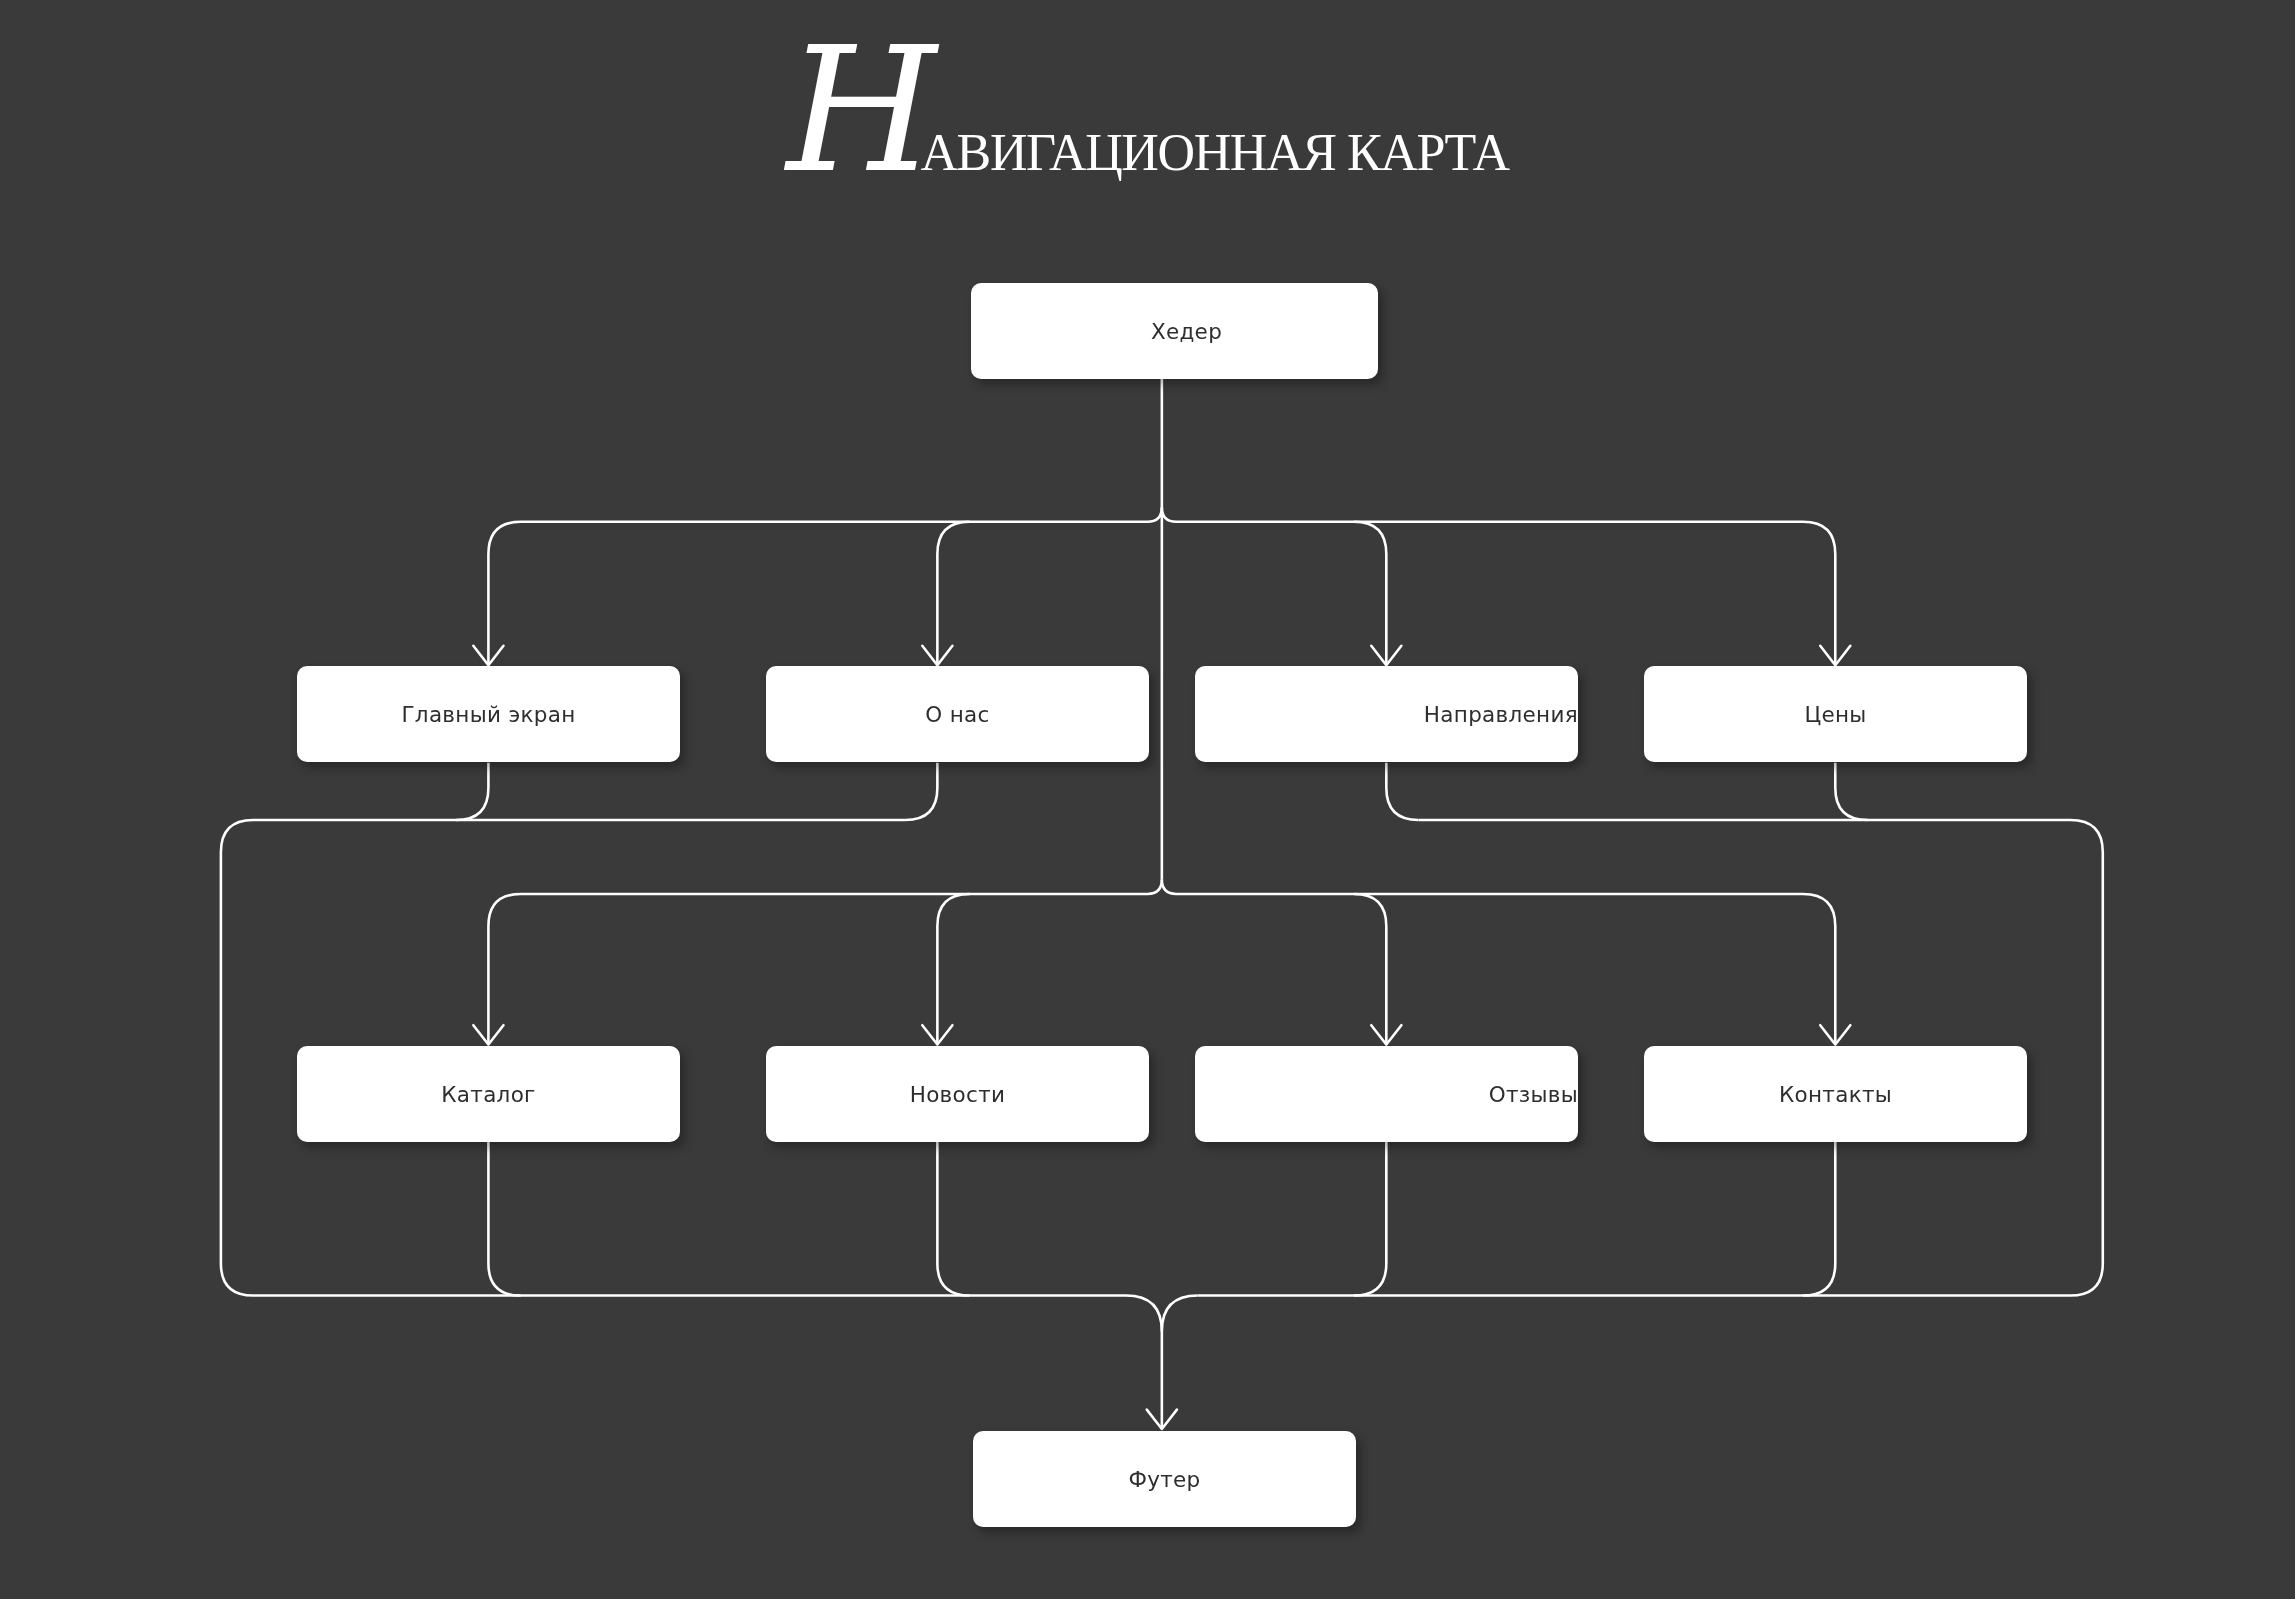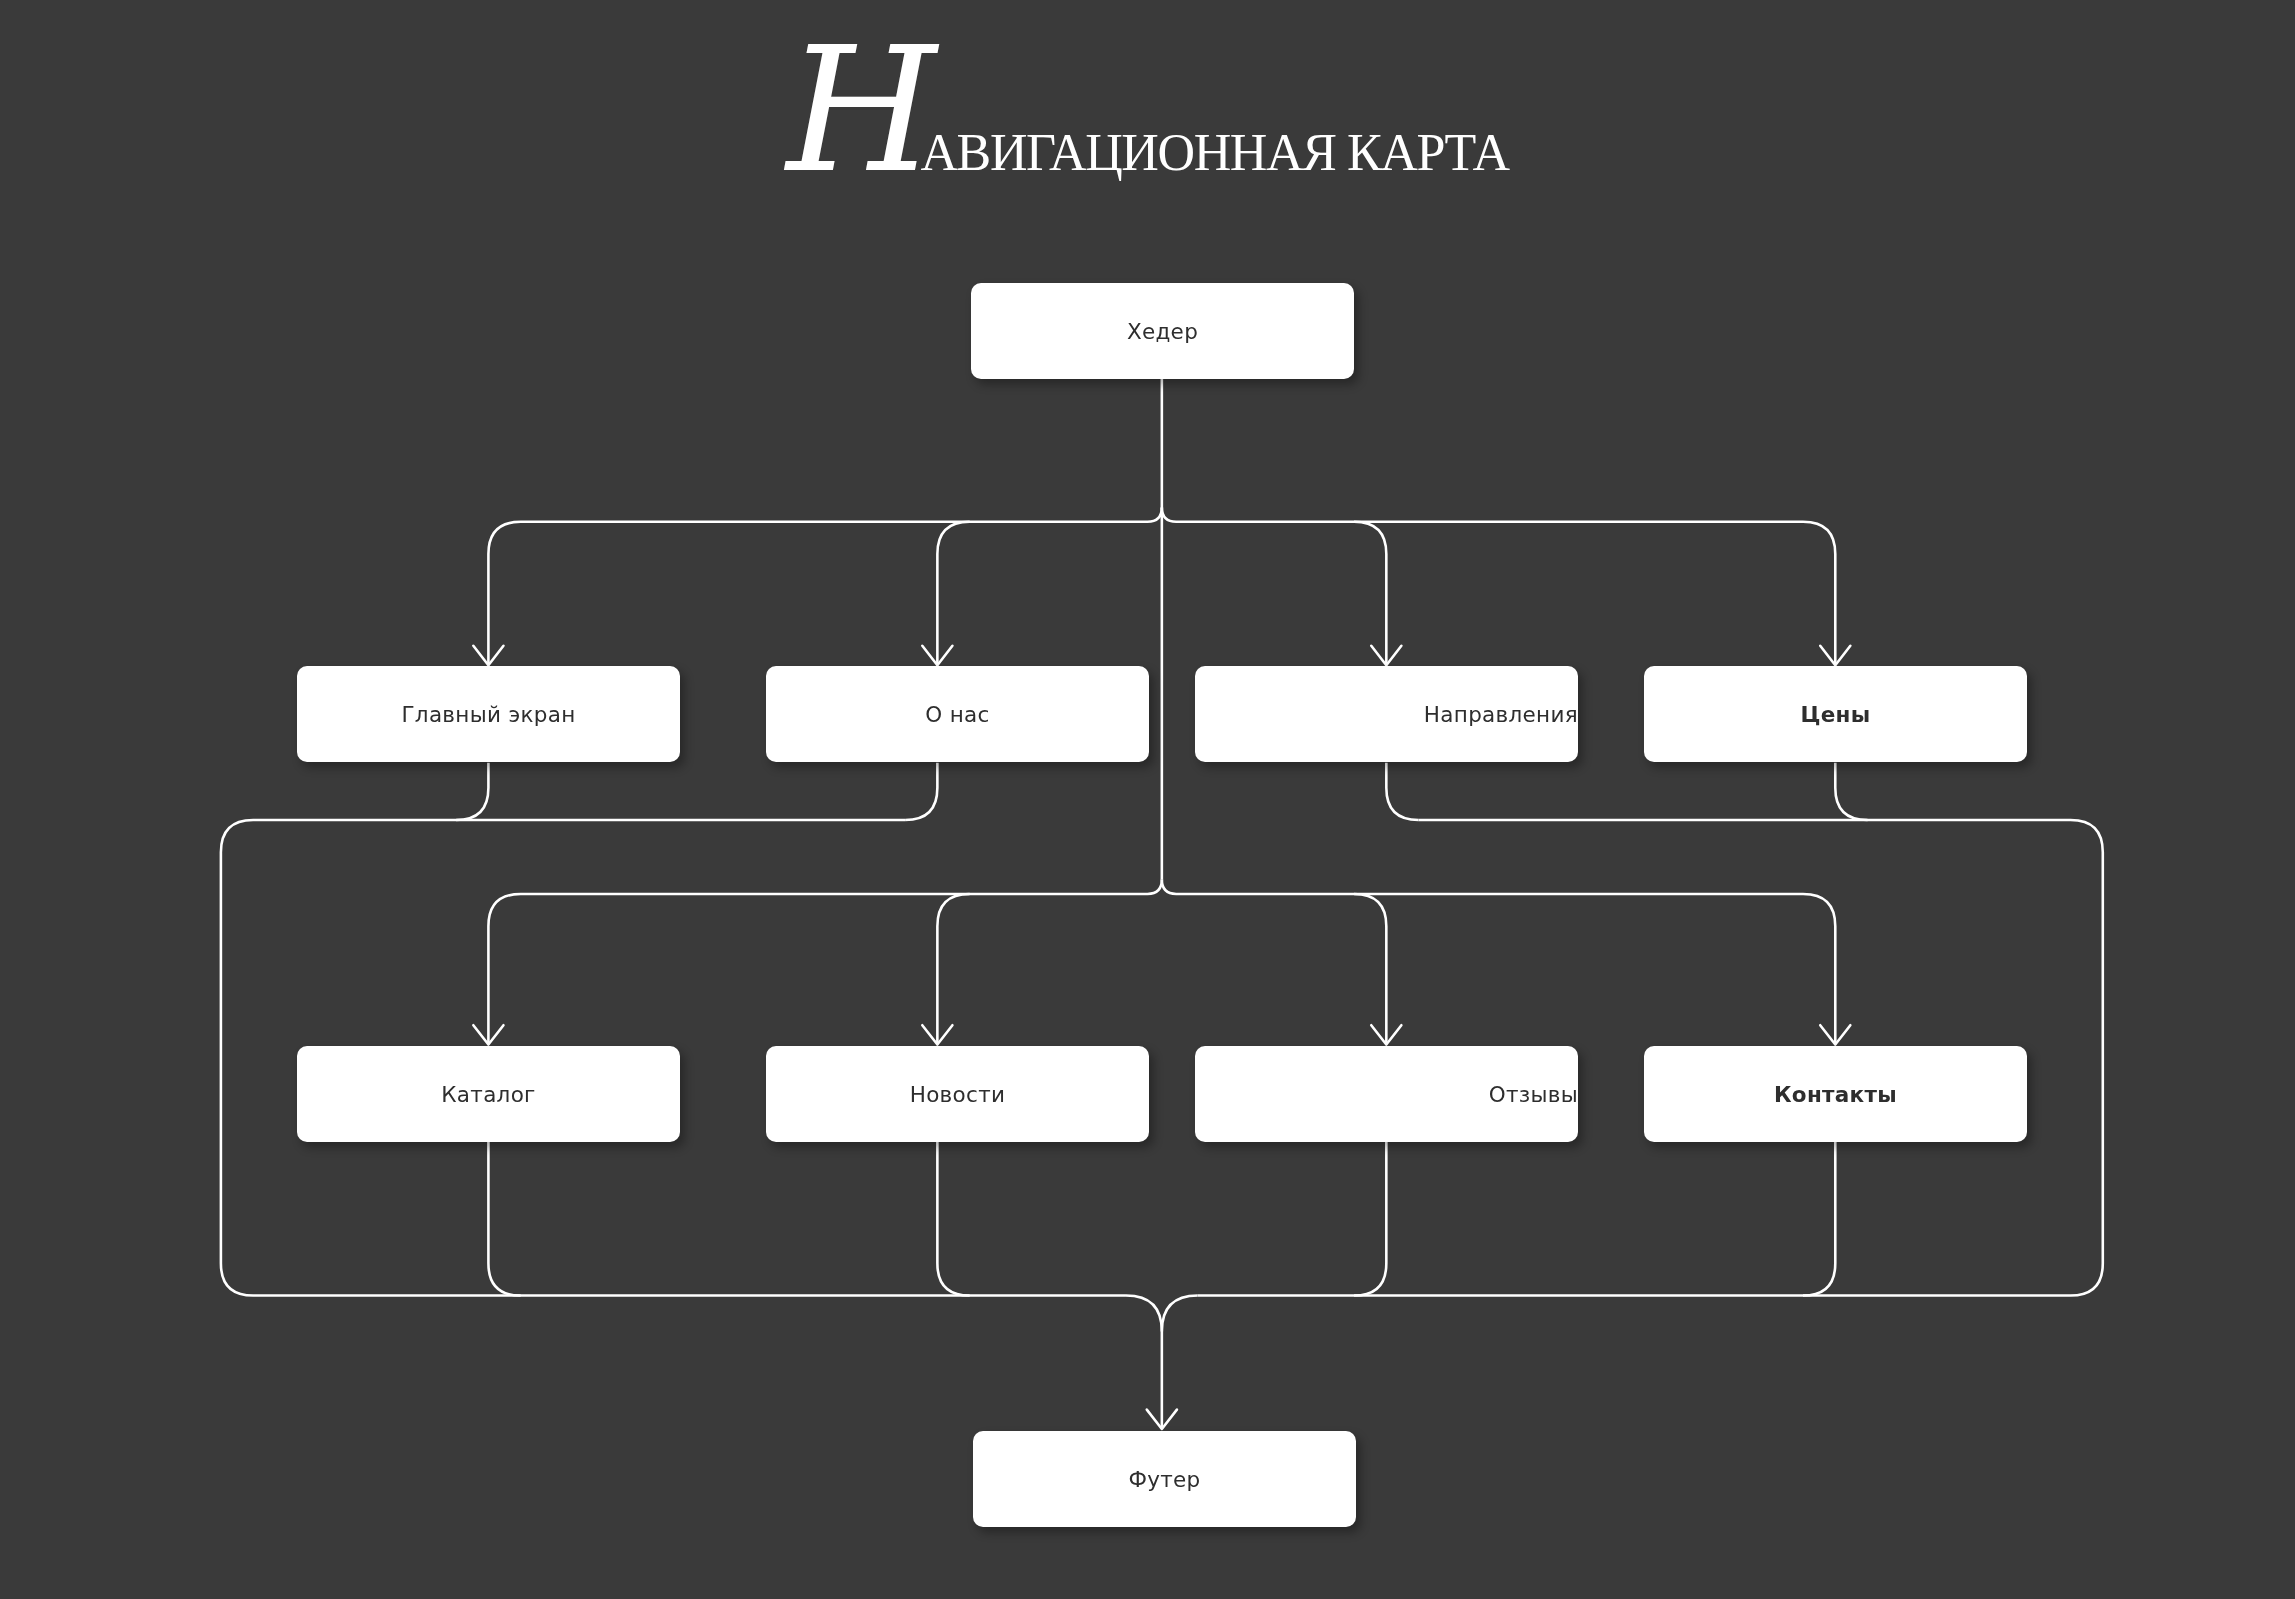--- a/index.html
+++ b/index.html
@@ -48,28 +48,28 @@
     position:absolute;
     width:383px;height:96px;
     background:var(--node-bg);
     border-radius:10px;
     display:flex;align-items:center;justify-content:center;
     color:var(--node-text);
     font-size:21.5px;
     letter-spacing:0.3px;
     box-shadow:4.3px 5.7px 10px rgba(0,0,0,0.30);
   }
-  .n-header{left:971px;top:283px;}
+  .n-header{left:971px;top:283px;padding-left:24px;}
   .n-footer{left:973px;top:1431px;}
   .row2{top:666px;}
   .row3{top:1046px;}
   .col-0{left:297px;}
   .col-1{left:746px;margin-left:20px;}
   .col-2{left:1195px;justify-content:flex-end;}
-  .col-3{left:1644px;font-weight:bold;}
+  .col-3{left:1644px;}
 </style>
 </head>
 <body>
 
 <div class="stage">
 
   <div class="title">
     <span class="initial">Н</span><span class="rest">АВИГАЦИОННАЯ КАРТА</span>
   </div>
 

